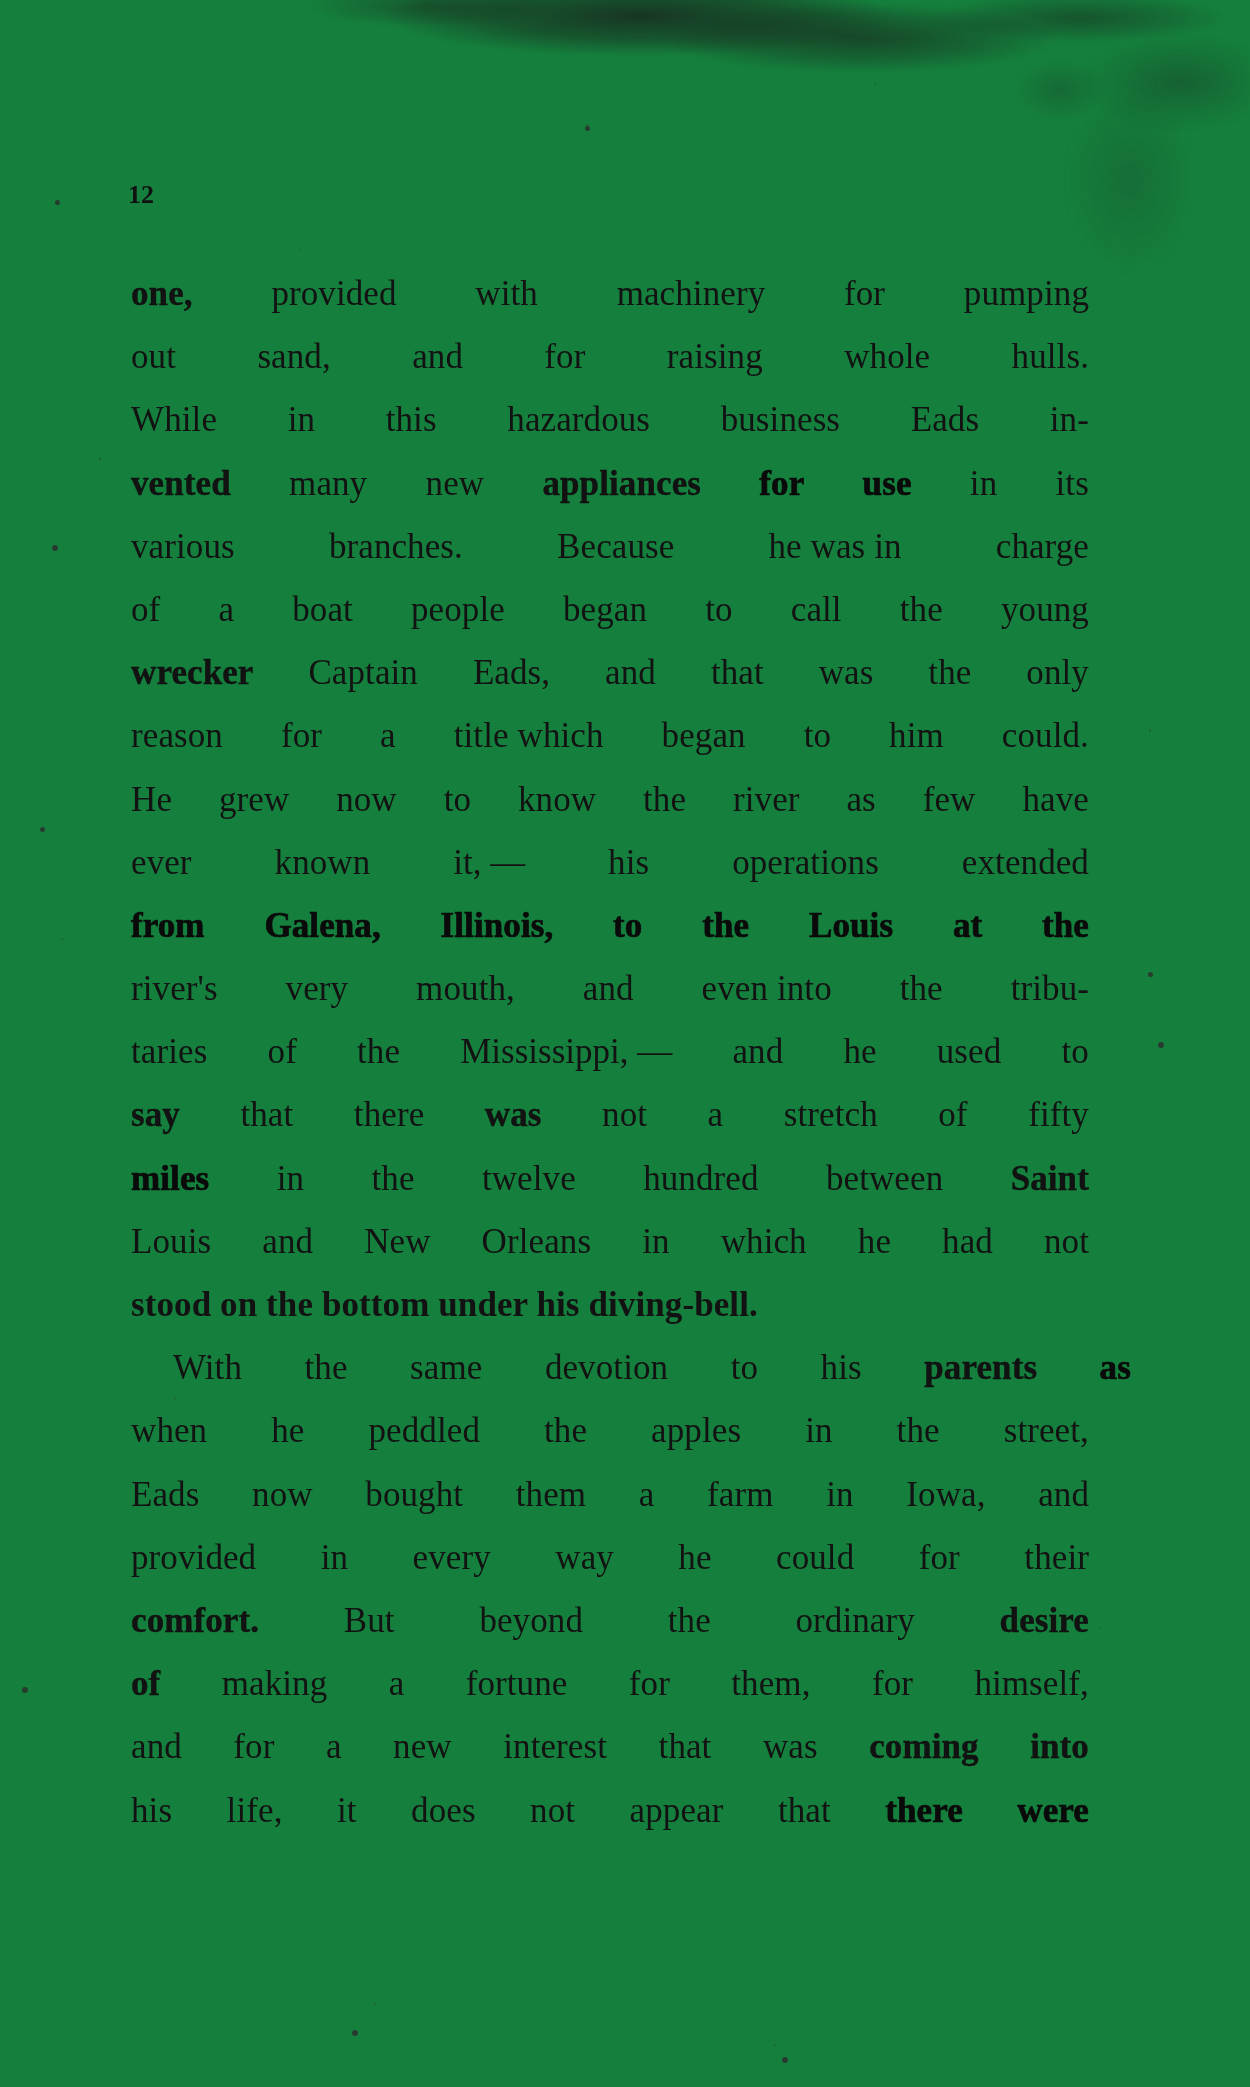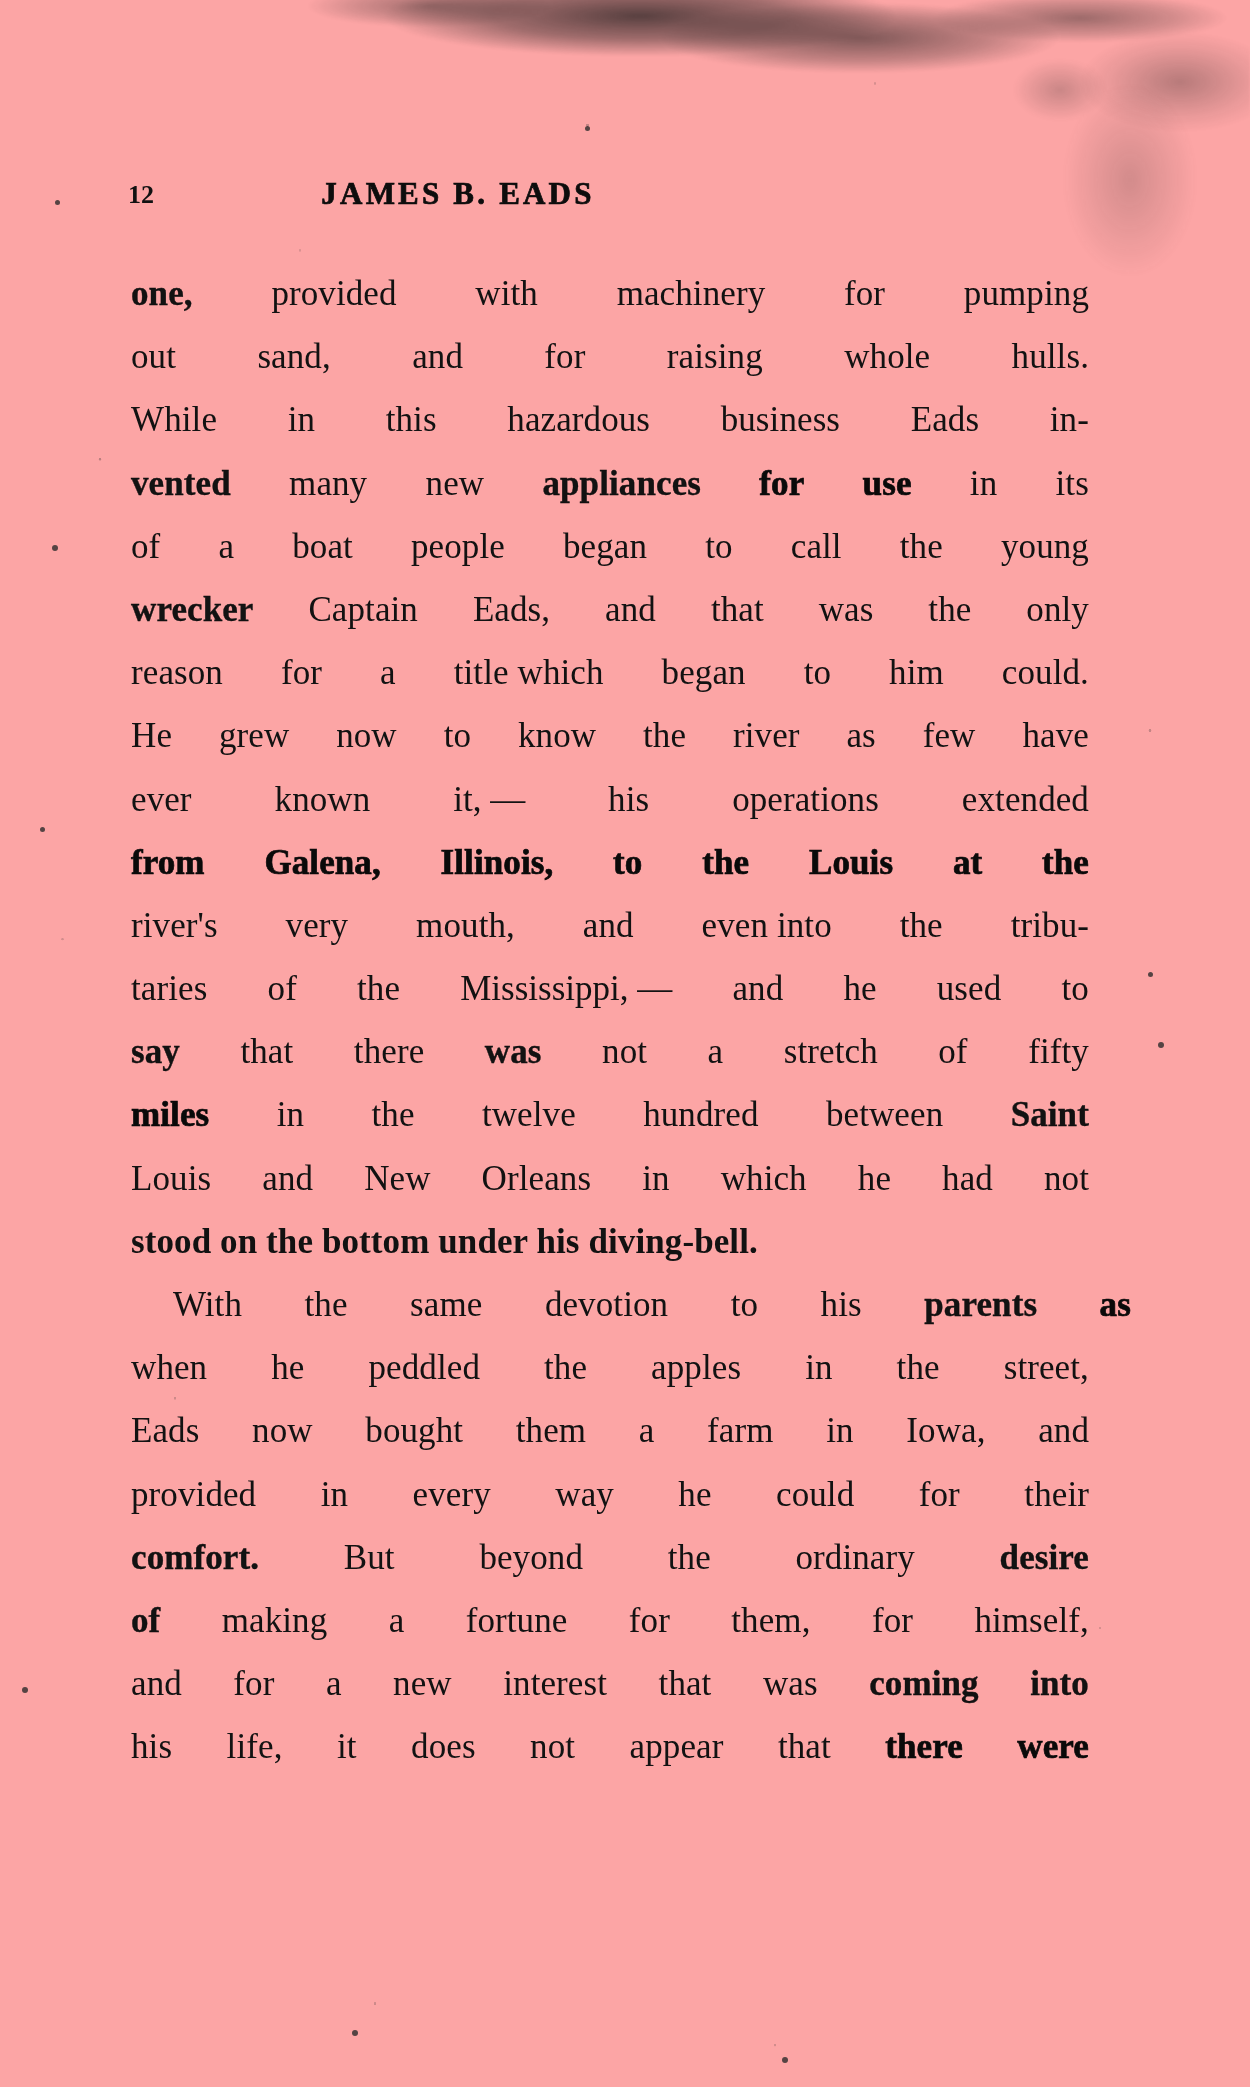--- a/index.html
+++ b/index.html
@@ -4,21 +4,21 @@
 <style>
   html, body {
     margin: 0;
     padding: 0;
     background: #ffffff;
   }
   .page {
     position: relative;
     width: 1250px;
     height: 2087px;
-    background: #fca5a5;
+    background: #15803d;
     overflow: hidden;
     font-family: "Liberation Serif", serif;
   }
 
   
   .scan-noise {
     position: absolute;
     inset: 0;
     pointer-events: none;
     background-image:
@@ -159,21 +159,20 @@
   <div class="speck" style="left:40px;  top:827px; width:5px;  height:5px;"></div>
   <div class="speck" style="left:1148px;top:972px; width:5px;  height:5px;"></div>
   <div class="speck" style="left:1158px;top:1042px;width:6px;  height:6px;"></div>
   <div class="speck" style="left:22px;  top:1687px;width:6px;  height:6px;"></div>
   <div class="speck" style="left:352px; top:2030px;width:6px;  height:6px;"></div>
   <div class="speck" style="left:782px; top:2057px;width:6px;  height:6px;"></div>
   <div class="speck" style="left:585px; top:126px; width:5px;  height:5px;"></div>
 
   <div class="header">
     <div class="folio">12</div>
-    <div class="running-head">JAMES B. EADS</div>
   </div>
 
   <div class="body-col">
 
     <div class="line just">
       <span class="w ink">one,</span>
       <span class="w">provided</span>
       <span class="w">with</span>
       <span class="w">machinery</span>
       <span class="w">for</span>
@@ -204,20 +203,27 @@
       <span class="w ink">vented</span>
       <span class="w">many</span>
       <span class="w">new</span>
       <span class="w ink">appliances</span>
       <span class="w ink-strong">for</span>
       <span class="w ink-strong">use</span>
       <span class="w">in</span>
       <span class="w">its</span>
     </div>
 
+    <div class="line just">
+      <span class="w">various</span>
+      <span class="w">branches.</span>
+      <span class="w">Because</span>
+      <span class="w">he was in</span>
+      <span class="w">charge</span>
+    </div>
 
     <div class="line just">
       <span class="w">of</span>
       <span class="w">a</span>
       <span class="w">boat</span>
       <span class="w">people</span>
       <span class="w">began</span>
       <span class="w">to</span>
       <span class="w">call</span>
       <span class="w">the</span>

